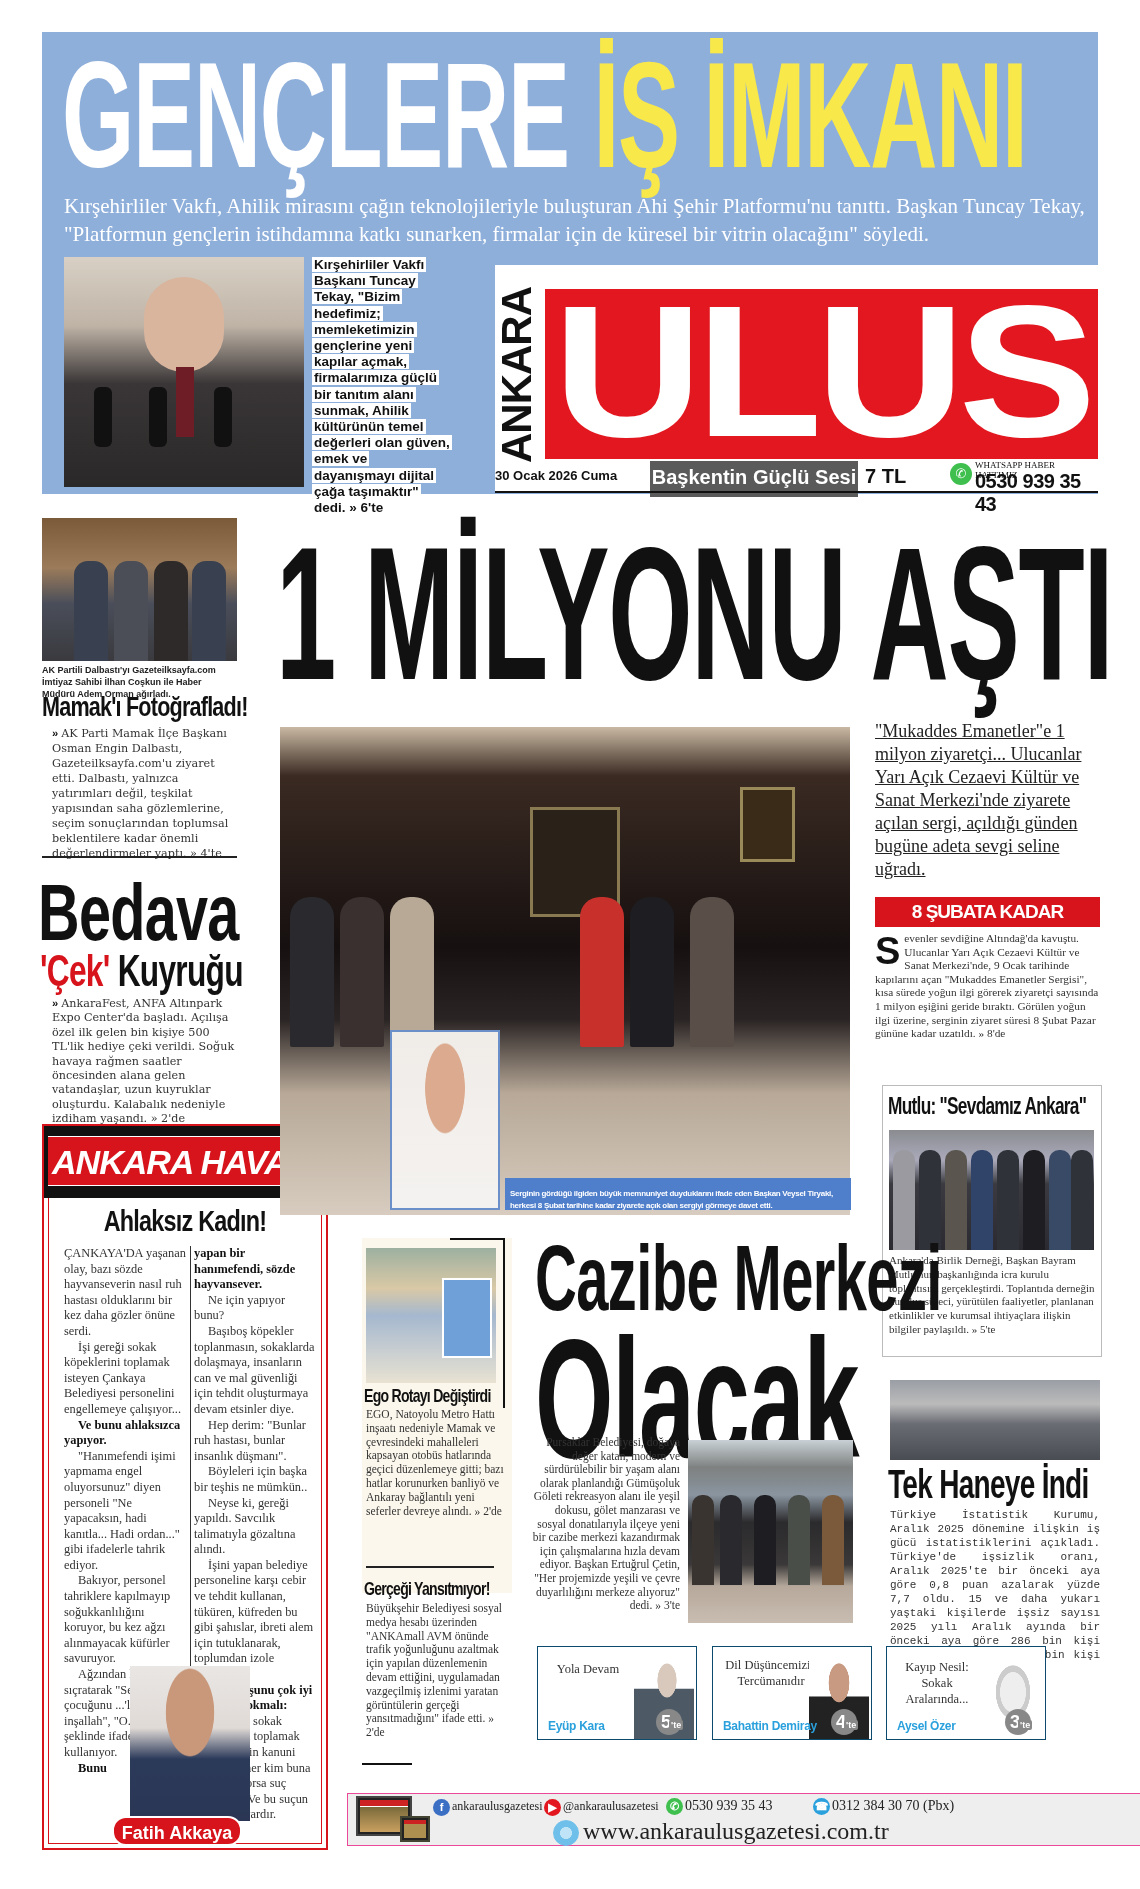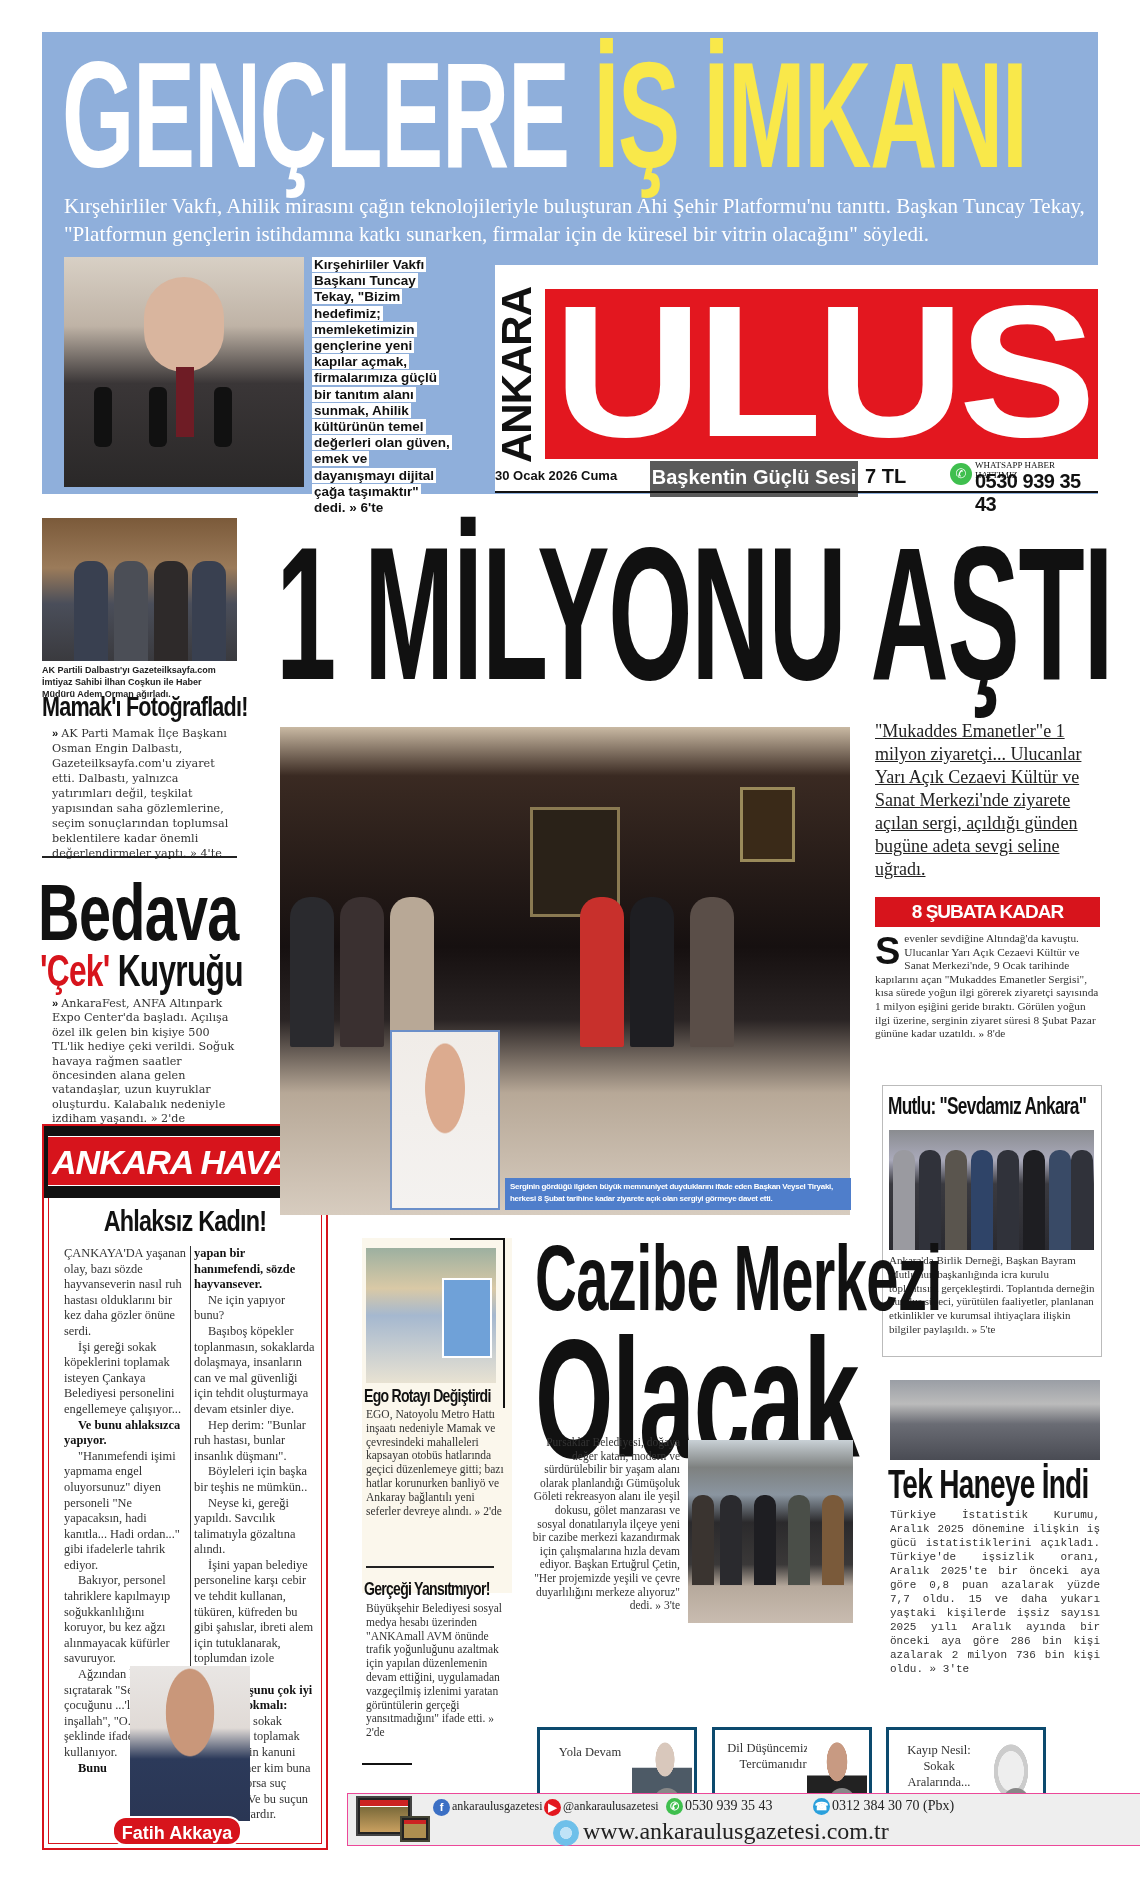--- a/index.html
+++ b/index.html
@@ -62,21 +62,21 @@
 #fatih-badge{left:68px;top:690px;width:130px;height:30px;border-radius:14px;background:#d7141c;color:#fff;font-family:"Liberation Sans",sans-serif;font-weight:bold;font-size:18px;line-height:30px;text-align:center;border:2px solid #fff}
 
 
 #milyon{left:276px;top:518px;width:824px;height:190px;white-space:nowrap}
 #milyon span{display:block;font-size:190px;line-height:190px;color:#111;transform:scaleX(.57);transform-origin:left top;letter-spacing:-2px}
 #sergi-photo{left:280px;top:727px;width:570px;height:488px;background:linear-gradient(180deg,#c9b9a3 0%,#3a2a22 10%,#161010 45%,#2a2424 60%,#b7a897 75%,#d7ccbf 100%)}
 #sergi-photo .art{position:absolute;left:250px;top:80px;width:90px;height:110px;background:#2a2218;border:3px solid #8a7a52}
 #sergi-photo .art2{position:absolute;left:460px;top:60px;width:55px;height:75px;background:#3a2a18;border:3px solid #9a8a5a}
 #sergi-photo .pp{position:absolute;width:44px;height:150px;top:170px;background:#2a2a2e;border-radius:20px 20px 2px 2px}
 #veysel-photo{left:390px;top:1030px;width:110px;height:180px;background:radial-gradient(ellipse at 50% 32%,#dcab8f 0 26%,transparent 27%),linear-gradient(180deg,#f0ece8 0%,#f4f2f0 100%);border:2px solid #6b8fc9}
-#sergi-caption{left:505px;top:1178px;width:346px;height:32px;background:#4f7ecb;color:#fff;font-family:"Liberation Sans",sans-serif;font-weight:bold;font-size:8px;line-height:12px;padding:3px 5px;letter-spacing:-.3px}
+#sergi-caption{left:505px;top:1178px;width:346px;height:32px;background:#4f7ecb;color:#fff;font-family:"Liberation Sans",sans-serif;font-weight:bold;font-size:8px;line-height:12px;padding:10px 5px;letter-spacing:-.3px}
 
 
 #mukaddes{left:875px;top:720px;width:225px;font-family:"Liberation Serif",serif;font-size:18px;line-height:23px;color:#222}
 #mukaddes span{text-decoration:underline}
 #subata{left:875px;top:897px;width:225px;height:30px;background:#d7141c;color:#fff;text-align:center;font-family:"Liberation Sans",sans-serif;font-weight:bold;font-size:19px;line-height:30px;letter-spacing:-1px}
 #sevenler{left:875px;top:932px;width:225px;font-family:"Liberation Serif",serif;font-size:11.3px;line-height:13.6px;color:#333}
 #sevenler .drop{float:left;font-family:"Liberation Sans",sans-serif;font-weight:bold;font-size:38px;line-height:38px;margin-right:4px;color:#111}
 
 #mutlu-box{left:882px;top:1085px;width:220px;height:272px;border:1px solid #bbb}
 #mutlu-title{left:5px;top:6px;font-size:24px;color:#111;transform:scaleX(.72);transform-origin:left top;white-space:nowrap}
@@ -102,21 +102,21 @@
 
 #cazibe{left:535px;top:1232px;white-space:nowrap}
 #cazibe span{display:block;font-size:92px;line-height:92px;color:#111;transform:scaleX(.63);transform-origin:left top;letter-spacing:-1px}
 #olacak{left:535px;top:1315px;white-space:nowrap}
 #olacak span{display:block;font-size:168px;line-height:168px;color:#111;transform:scaleX(.6);transform-origin:left top;letter-spacing:-2px}
 #cazibe-body{left:532px;top:1436px;width:148px;font-family:"Liberation Serif",serif;font-size:11.5px;line-height:13.6px;color:#333;text-align:right}
 #cazibe-photo{left:688px;top:1440px;width:165px;height:183px;background:linear-gradient(180deg,#c9d1d6 0%,#7e8180 15%,#8a95a0 30%,#2b2a2c 45%,#3a3838 68%,#b6a99c 80%,#c9bcb0 100%)}
 #cazibe-photo .pp{position:absolute;top:55px;width:22px;height:90px;background:#2a2a2e;border-radius:10px 10px 0 0}
 
 
-.col-card{position:absolute;top:1727px;width:160px;height:94px;border:3px solid #0c4a6e;background:#fff}
+.col-card{position:absolute;top:1646px;width:160px;height:94px;border:1px solid #0c4a6e;background:#fff}
 .col-card .t{position:absolute;left:8px;top:10px;width:84px;text-align:center;font-family:"Liberation Serif",serif;font-size:12.5px;line-height:16px;color:#333}
 .col-card .n{position:absolute;left:10px;bottom:6px;font-family:"Liberation Sans",sans-serif;font-weight:bold;font-size:12px;color:#2aa0dc;letter-spacing:-.3px}
 .col-card .ph{position:absolute;right:2px;bottom:0;width:60px;height:78px}
 .col-card .pg{position:absolute;right:14px;bottom:4px;width:26px;height:26px;border-radius:50%;background:#888;color:#fff;font-family:"Liberation Sans",sans-serif;font-weight:bold;font-size:18px;line-height:26px;text-align:left;padding-left:5px}
 .col-card .pg small{font-size:9px;background:#888;border-radius:2px;padding:0 2px;margin-left:-2px}
 
 
 #footer{left:347px;top:1793px;width:884px;height:53px;border:1px solid #ec4899;background:#eee}
 #footer-mon{left:8px;top:2px;width:56px;height:40px;background:#222;border:2px solid #444}
 #footer-mon:after{content:"";position:absolute;left:2px;top:2px;right:2px;bottom:2px;background:linear-gradient(180deg,#c22 0 18%,#fff 18% 22%,#7a6a3a 22%,#c9a060 100%)}

